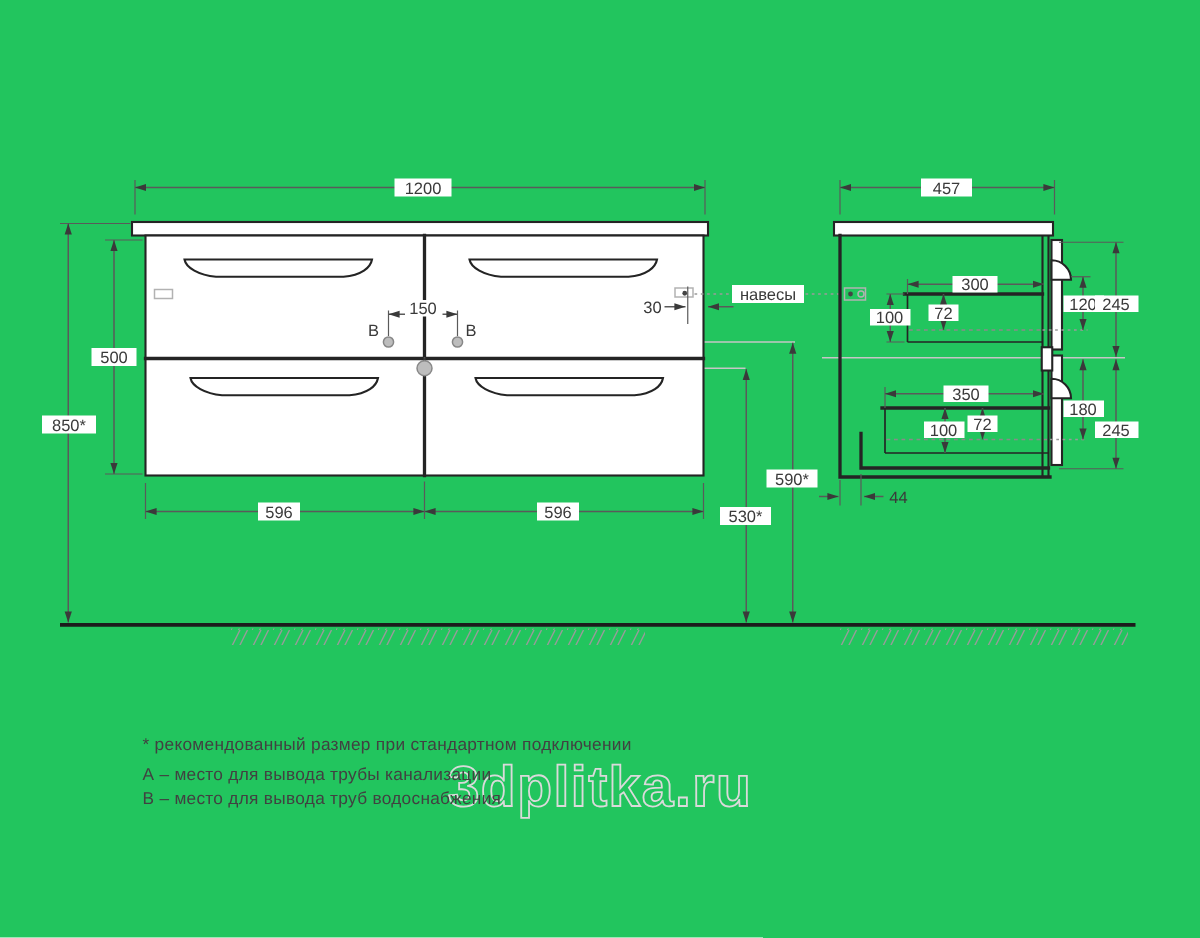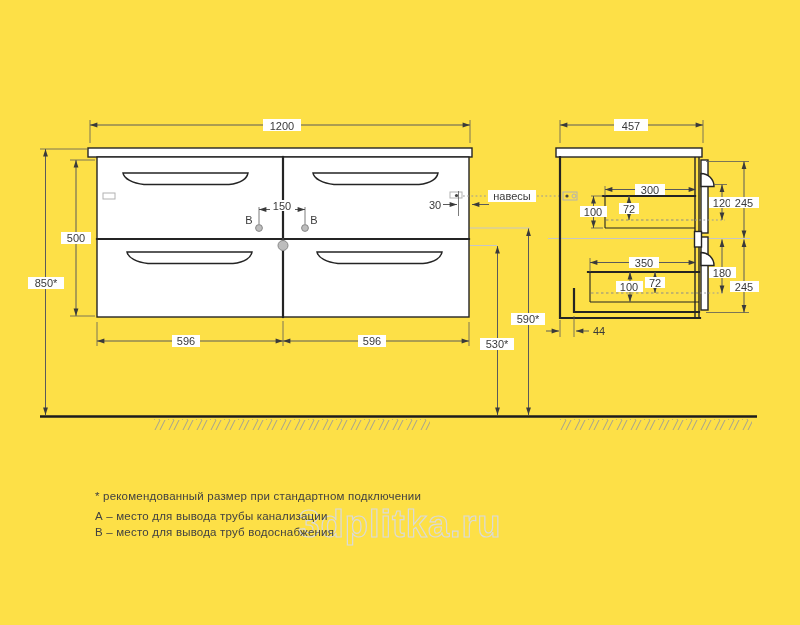--- a/index.html
+++ b/index.html
@@ -1,16 +1,16 @@
 <!DOCTYPE html>
 <html><head>
 <meta charset="utf-8">
 <style>
   html,body{margin:0;padding:0;background:#ffffff;}
-  .stage{position:relative;width:800px;height:625px;background:#fde047;overflow:hidden;}
+  .stage{position:relative;width:800px;height:625px;background:#22c55e;overflow:hidden;}
   svg{display:block;}
   svg text{font-family:"Liberation Sans",sans-serif;font-size:11px;fill:#3a3a3a;}
   .dimtxt{text-anchor:middle;}
   .heavy{stroke:#242424;stroke-width:2.2;fill:none;stroke-linecap:square;}
   .med{stroke:#242424;stroke-width:1.4;fill:none;}
   .thin{stroke:#242424;stroke-width:1.1;fill:none;}
   .shape{stroke:#242424;stroke-width:1.4;fill:#ffffff;}
   .dim{stroke:#5a5a5a;stroke-width:1;fill:none;}
   .ext{stroke:#5a5a5a;stroke-width:0.8;fill:none;}
   .aux{stroke:#c6c6c6;stroke-width:1;fill:none;}

